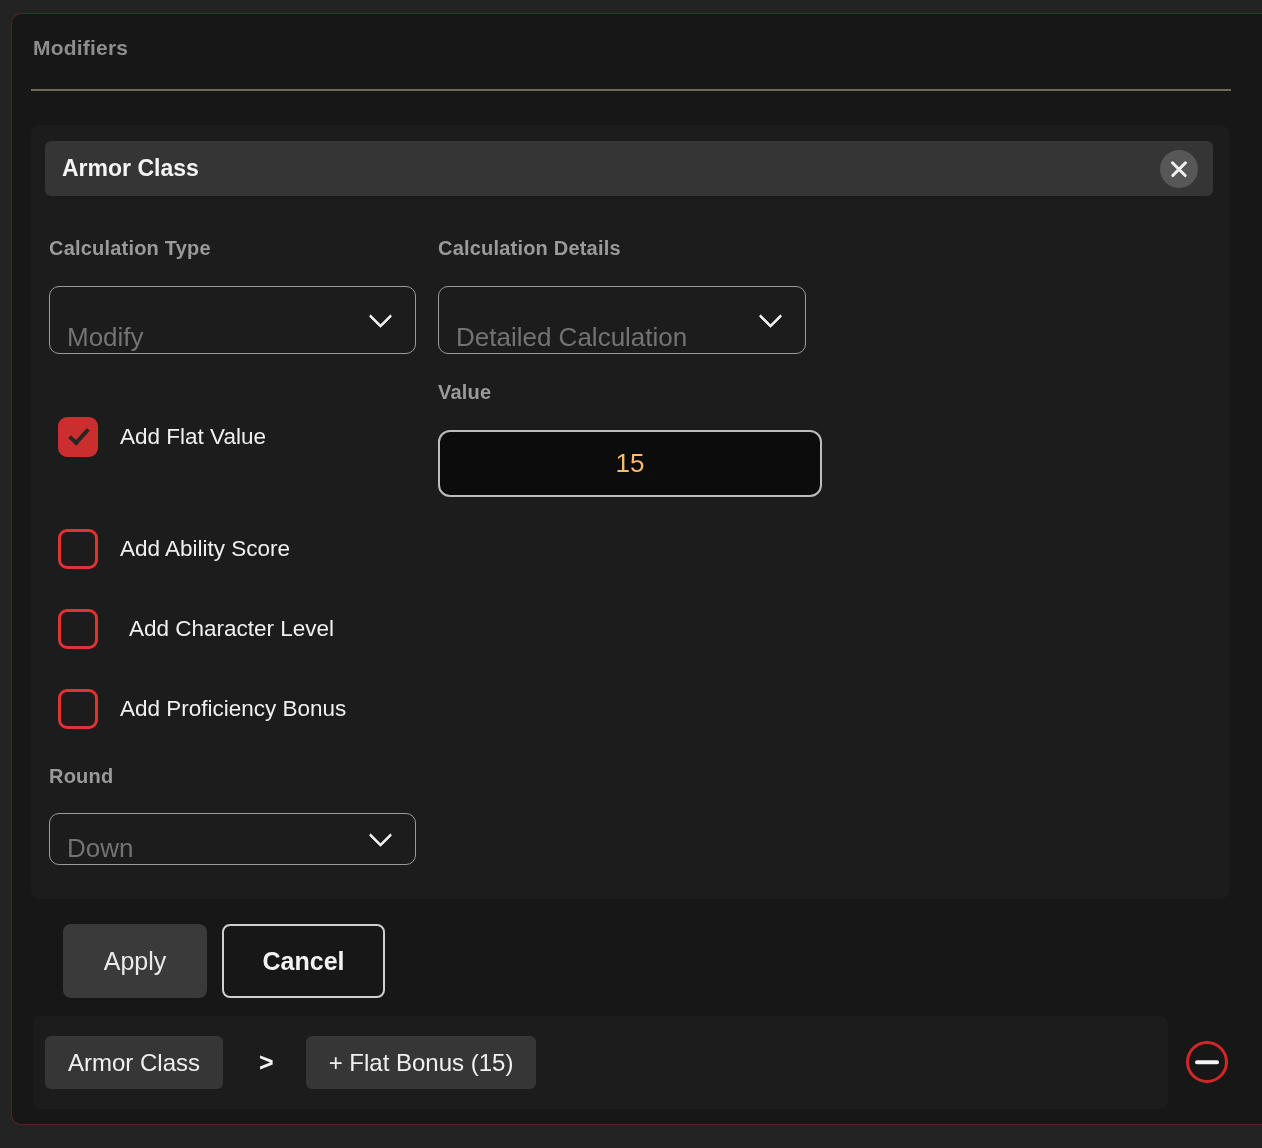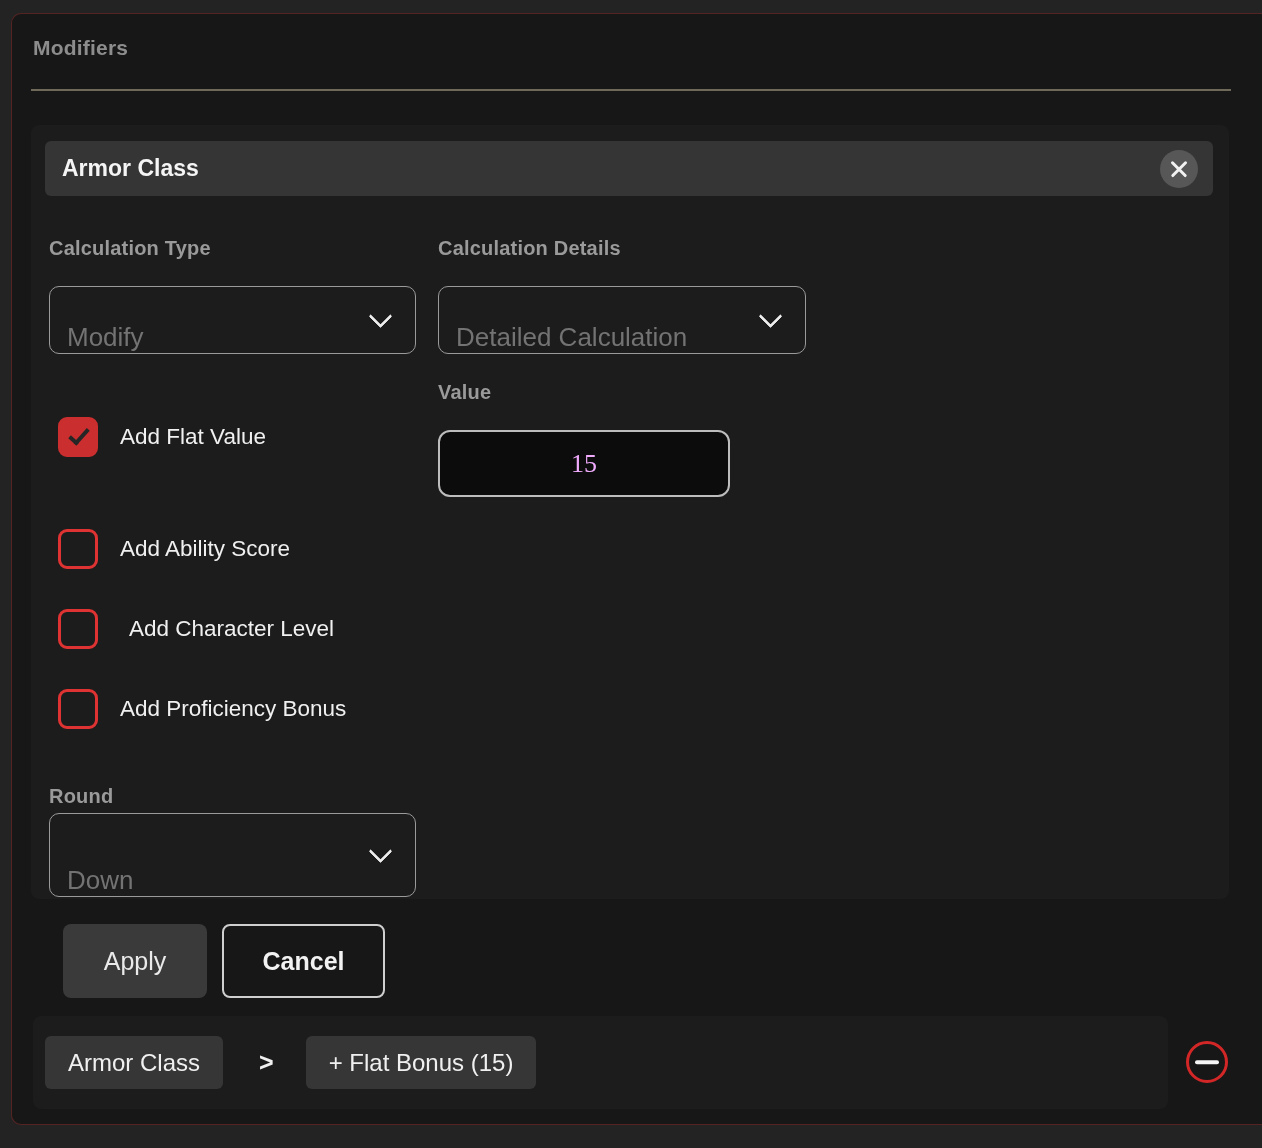--- a/index.html
+++ b/index.html
@@ -59,48 +59,48 @@
   .close-btn .bar.b { transform:translate(-50%,-50%) rotate(-45deg); }
 
   .field-label {
     position:absolute;
     font-size:20px; font-weight:600; color:#9a9a9a;
     letter-spacing:0.2px;
   }
   .lbl-calc-type    { left:18px;  top:112px; }
   .lbl-calc-details { left:407px; top:112px; }
   .lbl-value        { left:407px; top:256px; }
-  .lbl-round        { left:18px;  top:640px;margin-top:20px; }
+  .lbl-round        { left:18px;  top:640px; }
 
   .select {
     position:absolute;
     border:1.5px solid #9a9a9a; border-radius:10px;
     display:flex; align-items:flex-end;
     padding:0 52px 0 17px;
     font-size:26px; color:#737373;
     background:transparent; cursor:pointer;
   }
   .sel-type    { left:18px;  top:161px; width:367px; height:68px; }
   .sel-details { left:407px; top:161px; width:368px; height:68px; }
-  .sel-round   { left:18px;  top:688px; width:367px; height:84px; }
+  .sel-round   { left:18px;  top:688px; width:367px; height:52px; }
   .chevron {
     position:absolute; right:26px; top:50%;
     width:17px; height:17px;
     border-right:3px solid #ededed; border-bottom:3px solid #ededed;
     border-radius:2px;
     transform:translateY(-72%) rotate(45deg);
   }
 
   .value-input {
     position:absolute; left:407px; top:305px;
-    width:292px; height:67px;
+    width:384px; height:67px;
     background:#0c0c0c;
     border:2px solid #bdbdbd; border-radius:12px;
-    text-align:center; font-size:26px; color:#f0abfc;
-    font-family:Liberation Serif, serif;
+    text-align:center; font-size:26px; color:#fdba74;
+    font-family:Liberation Sans, sans-serif;
   }
 
   .check-row {
     position:absolute; left:27px;
     display:flex; align-items:center; gap:22px;
   }
   .row-0 { top:292px; }
   .row-1 { top:404px; }
   .row-2 { top:484px;gap:31px; }
   .row-3 { top:564px; }

